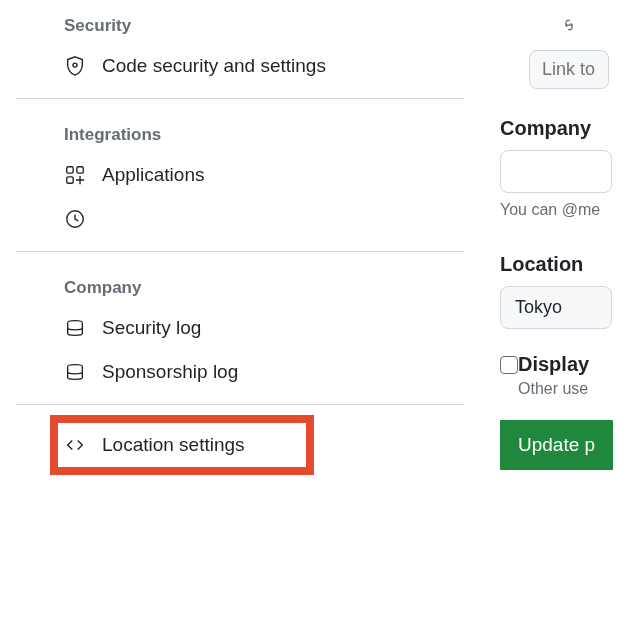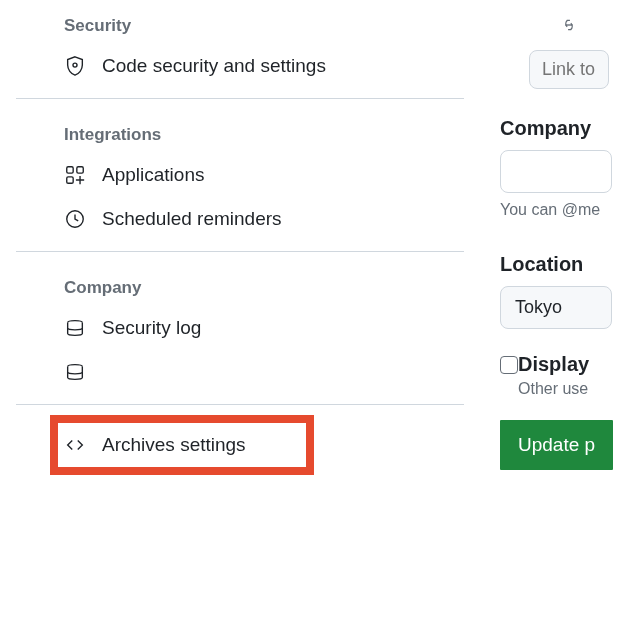--- a/index.html
+++ b/index.html
@@ -190,21 +190,20 @@
     </span>
     <span class="sidebar-item-label">Applications</span>
   </div>
   <div class="sidebar-item">
     <span class="icon">
       <svg viewBox="0 0 24 24">
           <circle cx="12" cy="12" r="9"></circle>
           <path d="M12 7 V12 L15.5 14"></path>
         </svg>
     </span>
-    <span class="sidebar-item-label">Scheduled reminders</span>
   </div>
 
   <div class="divider"></div>
 
   <div class="section-header">Company</div>
   <div class="sidebar-item">
     <span class="icon">
       <svg viewBox="0 0 24 24">
           <path d="M4 6 C4 4 8 4 12 4 C16 4 20 4 20 6"></path>
           <path d="M4 6 V18 C4 20 8 20 12 20 C16 20 20 20 20 18 V6"></path>
@@ -214,33 +213,34 @@
     <span class="sidebar-item-label">Security log</span>
   </div>
   <div class="sidebar-item">
     <span class="icon">
       <svg viewBox="0 0 24 24">
           <path d="M4 6 C4 4 8 4 12 4 C16 4 20 4 20 6"></path>
           <path d="M4 6 V18 C4 20 8 20 12 20 C16 20 20 20 20 18 V6"></path>
           <path d="M4 12 C4 14 8 14 12 14 C16 14 20 14 20 12"></path>
         </svg>
     </span>
+    <span class="sidebar-item-label">Sponsorship log</span>
   </div>
 
   <div class="divider"></div>
 
   <div class="highlighted">
     <div class="sidebar-item">
       <span class="icon">
         <svg viewBox="0 0 24 24">
             <path d="M9 7 L4 12 L9 17"></path>
             <path d="M15 7 L20 12 L15 17"></path>
           </svg>
       </span>
-      <span class="sidebar-item-label">Archives settings</span>
+      <span class="sidebar-item-label">Location settings</span>
     </div>
   </div>
 </div>
 
 <div class="main">
   <div class="link-row">
     <span class="icon link-icon">
       <svg viewBox="0 0 24 24" stroke="currentColor" stroke-width="1.8" fill="none">
           <path d="M10 14 A5 5 0 0 1 10 7 L13 7"></path>
           <path d="M14 10 A5 5 0 0 1 14 17 L11 17"></path>

